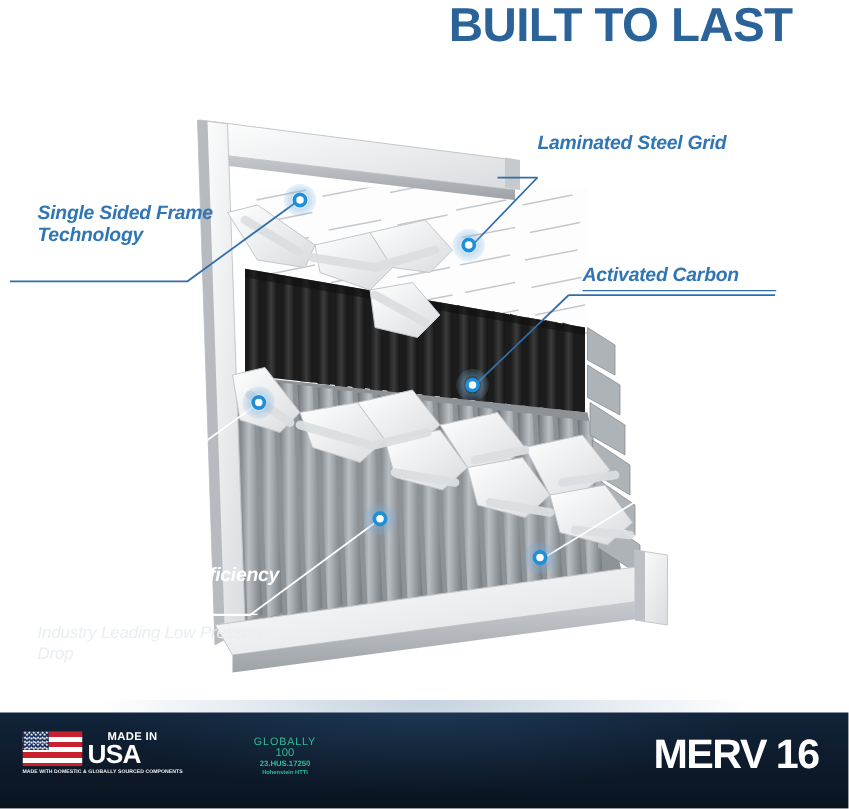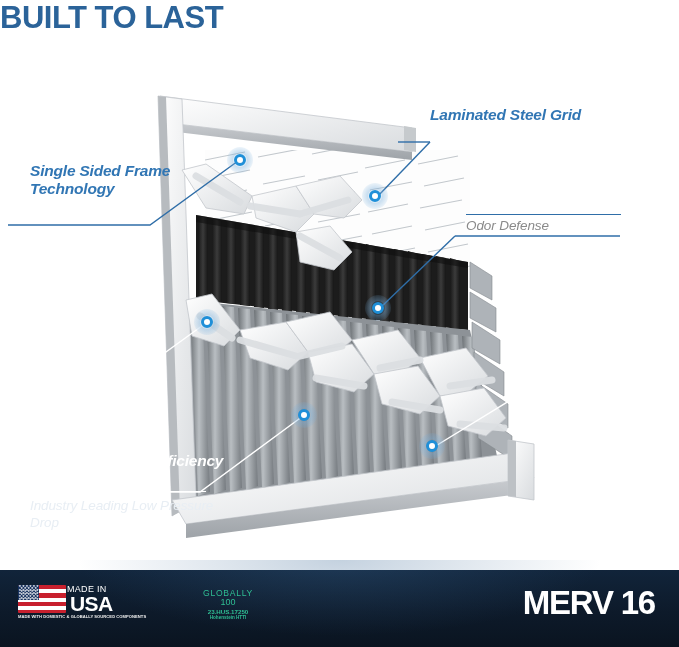--- a/index.html
+++ b/index.html
@@ -16,22 +16,22 @@
   .band-mid{position:absolute;left:0;top:318px;width:679px;height:252px;
     background:radial-gradient(ellipse 120% 150% at 48% 10%, #2d567c 0%, #274a६c 30%, #1d3a55 62%, #17304a 100%),
                linear-gradient(180deg,#27496b 0%,#1d3a57 55%,#16293e 100%);
     background-blend-mode:normal;}
   .band-bot{position:absolute;left:0;top:570px;width:679px;height:77px;
     background:linear-gradient(180deg,#11243a 0%,#0d1a2a 55%,#0a1420 100%);}
   .band-bot-glow{position:absolute;left:0;top:560px;width:679px;height:90px;
     background:radial-gradient(ellipse 55% 120% at 50% 0%, rgba(60,105,150,.30) 0%, rgba(30,60,95,0) 70%);}
 
   
-  .title{position:absolute;left:0;top:0px;width:634px;text-align:left;
-    font-size:31px;font-weight:bold;letter-spacing:-0.5px;color:#2b6399;
+  .title{position:absolute;left:0;top:0px;width:634px;text-align:right;
+    font-size:38px;font-weight:bold;letter-spacing:-0.5px;color:#2b6399;
     font-family:"Liberation Sans",sans-serif;}
   .subtitle{position:absolute;left:60px;top:44px;width:560px;text-align:center;
     font-size:12.5px;line-height:17px;color:#7d7d7d;}
 
   
   .callout{position:absolute;}
   .callout .ctitle{font-weight:bold;font-style:italic;font-size:15.5px;line-height:17.5px;
     letter-spacing:-0.2px;}
   .callout .csub{font-style:italic;font-size:13.5px;line-height:17px;letter-spacing:-0.1px;}
   .rule{height:1.4px;border:0;margin:0;}
@@ -58,21 +58,21 @@
     margin-left:-6px;margin-top:-6px;border-radius:50%;
     background:#ffffff;border:3px solid #1f8fd8;box-sizing:border-box;}
 
   
   .usa-badge{position:absolute;left:18px;top:583px;width:125px;height:42px;}
   .flag{position:absolute;left:0;top:2px;width:48px;height:28px;overflow:hidden;border-radius:1px;}
   .flag .stripes{position:absolute;inset:0;
     background:repeating-linear-gradient(180deg,#c8202e 0 4.2px,#ffffff 4.2px 8.4px);}
   .flag .canton{position:absolute;left:0;top:0;width:21px;height:15px;background:#17315e;}
   .flag .canton i{position:absolute;color:#fff;font-size:3.2px;line-height:3.2px;}
-  .madein{position:absolute;left:49px;top:1px;font-size:9px;font-weight:normal;
+  .madein{position:absolute;left:68px;top:1px;font-size:9px;font-weight:bold;
     letter-spacing:.3px;color:#ffffff;}
   .usa-word{position:absolute;left:52px;top:9px;font-size:21px;font-weight:bold;
     letter-spacing:-0.6px;color:#ffffff;}
   .usa-fine{position:absolute;left:0px;top:31px;width:126px;font-size:4.1px;
     font-weight:bold;letter-spacing:.05px;color:#f2f2f2;white-space:nowrap;}
 
   .oeko{position:absolute;left:150px;top:582px;width:108px;height:44px;}
   .oeko-shield{position:absolute;left:0;top:0;width:44px;height:44px;
     background:#1aa87e;border-radius:50% 50% 50% 50% / 42% 42% 58% 58%;}
   .oeko-t1{position:absolute;left:0;top:12px;width:44px;text-align:center;
@@ -304,22 +304,22 @@
 
   <div class="callout c-blue" style="left:30px;top:162px;width:180px">
     <div class="ctitle">Single Sided Frame Technology</div>
   </div>
 
   <div class="callout c-blue" style="left:430px;top:106px;width:210px">
     <div class="ctitle">Laminated Steel Grid</div>
   </div>
 
   <div class="callout c-blue" style="left:466px;top:212px;width:200px">
+    <div class="ctitle">Activated Carbon</div>
     <hr class="rule" style="width:155px;margin-top:2px;margin-bottom:2px">
-    <div class="csub">Odor Defense</div>
   </div>
 
   <div class="callout c-white" style="left:32px;top:336px;width:170px">
     <div class="ctitle">Diagonal Support</div>
   </div>
 
   <div class="callout c-white" style="left:524px;top:342px;width:150px">
     <div class="ctitle">Higher Pleat Count</div>
   </div>
 

